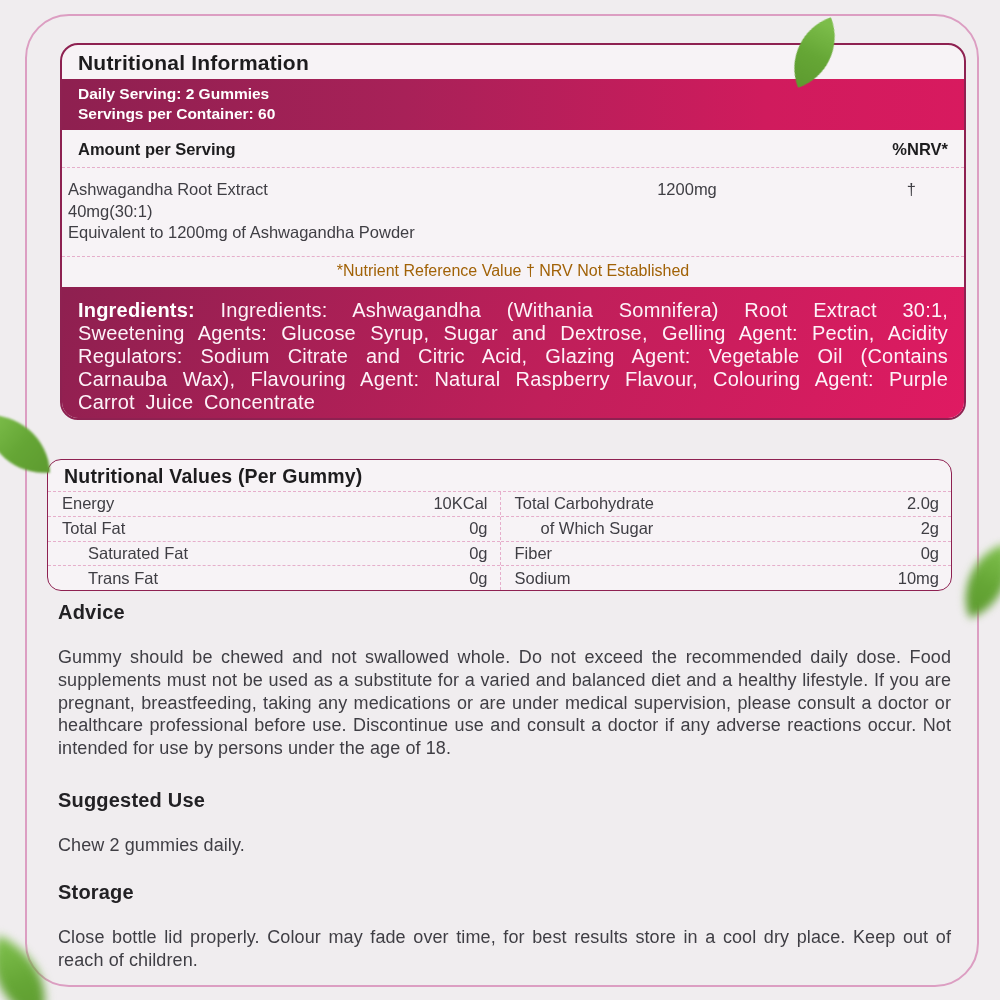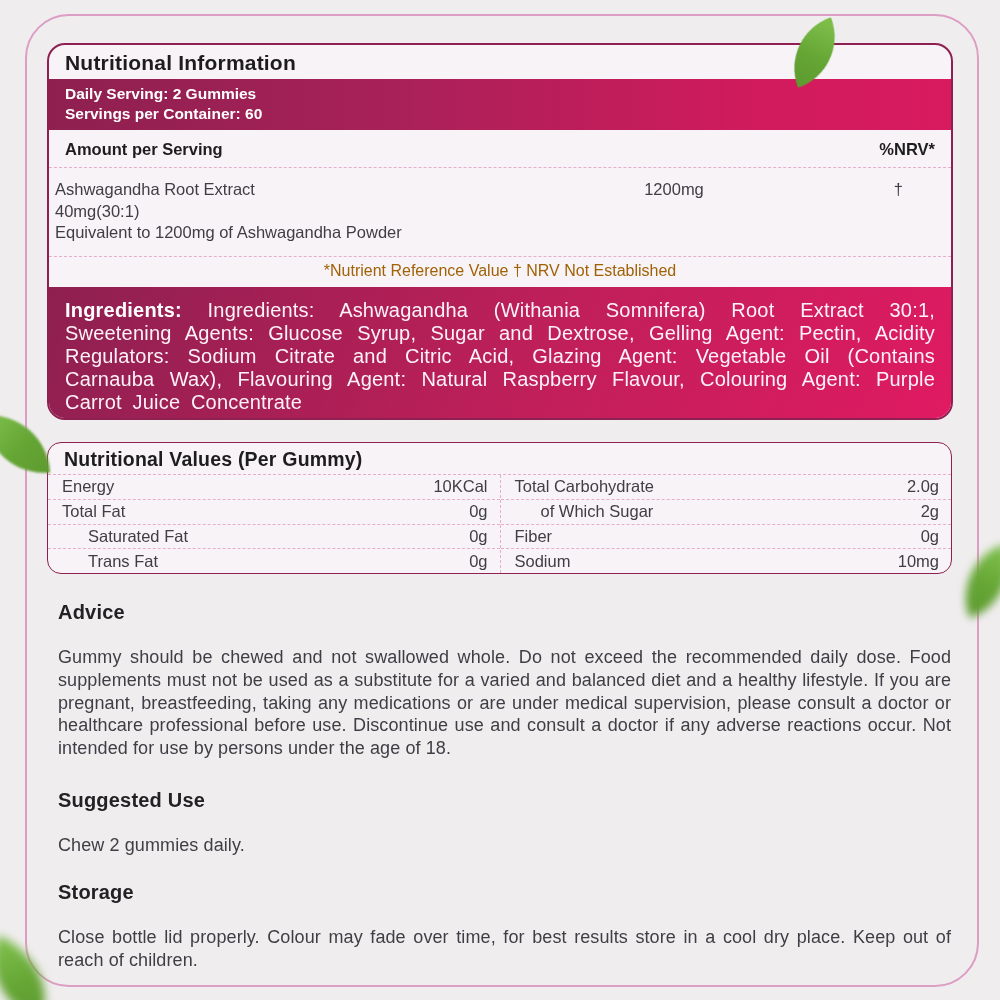--- a/index.html
+++ b/index.html
@@ -9,21 +9,21 @@
     font-family:"Liberation Sans", sans-serif;
     color:#3f3e44;
   }
   
   .outer-frame{
     position:absolute;left:25px;top:14px;width:950px;height:969px;
     border:2px solid #dc9ec2;border-radius:44px;background:transparent;
   }
   
   .panel1{
-    position:absolute;left:47px;top:43px;width:902px;height:373px;
+    position:absolute;left:60px;top:43px;width:902px;height:373px;
     background:#f7f3f6;border:2px solid #8e2151;border-radius:18px;
     overflow:hidden;display:flex;flex-direction:column;
   }
   .panel1-title{
     padding:6px 16px 4px;font-size:21px;font-weight:bold;color:#1d1c1e;
     letter-spacing:.2px;
   }
   .serving-banner{
     background:linear-gradient(90deg,#8e2050 0%,#a82158 38%,#d01b5d 78%,#d81a5f 100%);
     color:#ffffff;padding:5px 16px 6px;font-weight:bold;font-size:15.5px;line-height:20px;
@@ -47,21 +47,21 @@
   .ingredients-block{
     flex:1;
     background:linear-gradient(115deg,#8e2050 0%,#c01f5a 55%,#e01a62 100%);
     color:#fdf2f8;padding:12px 16px 14px;
     font-size:20px;line-height:23px;text-align:justify;
     letter-spacing:.2px;word-spacing:5px;
   }
   .ingredients-label{font-weight:bold;color:#ffffff;}
   
   .panel2{
-    position:absolute;left:47px;top:442px;width:903px;height:130px;
+    position:absolute;left:47px;top:459px;width:903px;height:130px;
     background:#f7f3f6;border:1.5px solid #8e2151;border-radius:14px;
     overflow:hidden;display:flex;flex-direction:column;
   }
   .panel2-title{
     padding:5px 16px 3px;font-size:19.5px;font-weight:bold;color:#1d1c1e;
     border-bottom:1.5px dashed #e6aecb;letter-spacing:.2px;
   }
   .nv-body{display:grid;grid-template-columns:1fr 1fr;flex:1;}
   .nv-col{display:flex;flex-direction:column;}
   .nv-col-right{border-left:1.5px dashed #e6aecb;}

